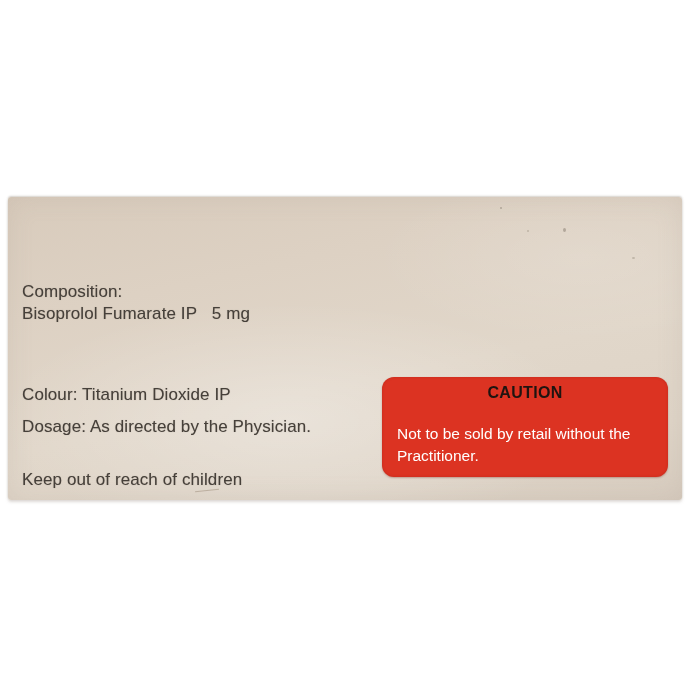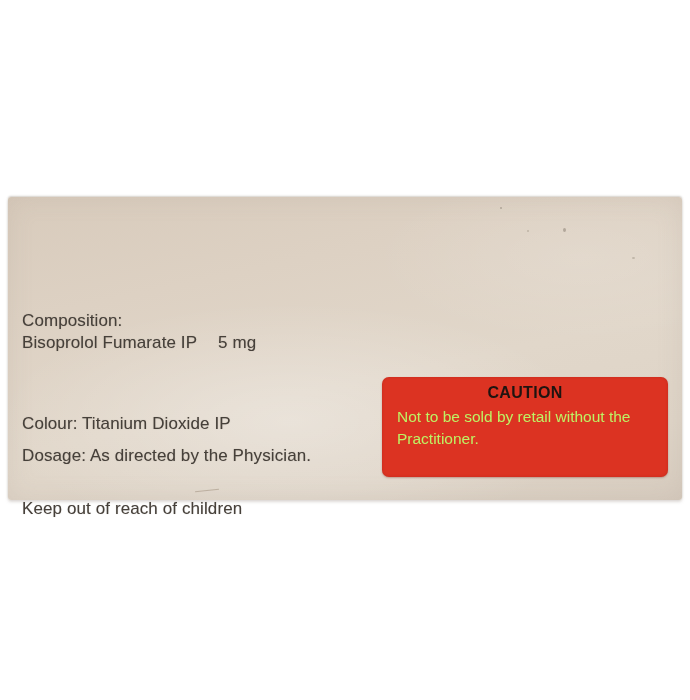--- a/index.html
+++ b/index.html
@@ -33,32 +33,31 @@
       inset 0 0 24px rgba(168,152,136,0.18);
   }
   .label-text {
     position: absolute;
     color: #46403a;
     font-size: 17px;
     line-height: 22.4px;
     letter-spacing: 0.1px;
     text-shadow: 0 0 1px rgba(90,78,66,0.35);
     white-space: nowrap;
-    margin-top: 29px;
   }
   .comp-block   { left: 14px; top: 84px;  width: 290px; }
   .colour-line  { left: 14px; top: 187px; }
   .dosage-line  { left: 14px; top: 219px; }
   .keep-line    { left: 14px; top: 272px; }
   .ingredient-row { position: relative; }
   .ingredient-amount {
     position: absolute;
-    left: 196px;
+    left: 168px;
     width: 60px;
-    text-align: left;
+    text-align: right;
   }
   .storage-block {
     position: absolute;
     left: 377px;
     top: 91px;
     width: 292px;
     font-weight: bold;
     font-size: 16px;
     line-height: 22px;
     color: #363029;
@@ -66,38 +65,38 @@
     text-shadow: 0 0 1px rgba(70,60,50,0.4);
     white-space: nowrap;
   }
   .caution-box {
     position: absolute;
     left: 374px;
     top: 180px;
     width: 286px;
     height: 100px;
     background: #dc3322;
-    border-radius: 7px;
+    border-radius: 12px;
     box-shadow:
       0 1px 2px rgba(130,40,25,0.35),
       inset 0 0 3px rgba(120,20,10,0.25);
   }
   .caution-title {
     margin-top: 7px;
     text-align: center;
     font-weight: bold;
     font-size: 16px;
     letter-spacing: 0.3px;
     color: #1e1410;
   }
   .caution-body {
-    margin: 4px 10px 0 15px;
+    margin: 21px 10px 0 15px;
     font-size: 15.5px;
     line-height: 22px;
-    color: #bef264;
+    color: #ffffff;
     white-space: nowrap;
   }
   
   .speck {
     position: absolute;
     border-radius: 50%;
     background: #8d8174;
     opacity: 0.55;
   }
   .speck.s1 { left: 555px; top: 31px;  width: 3px;  height: 4px; }

